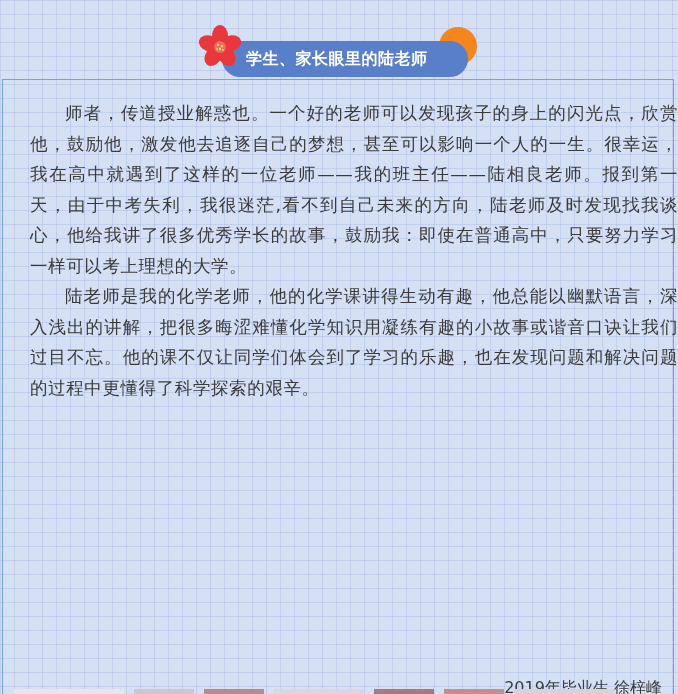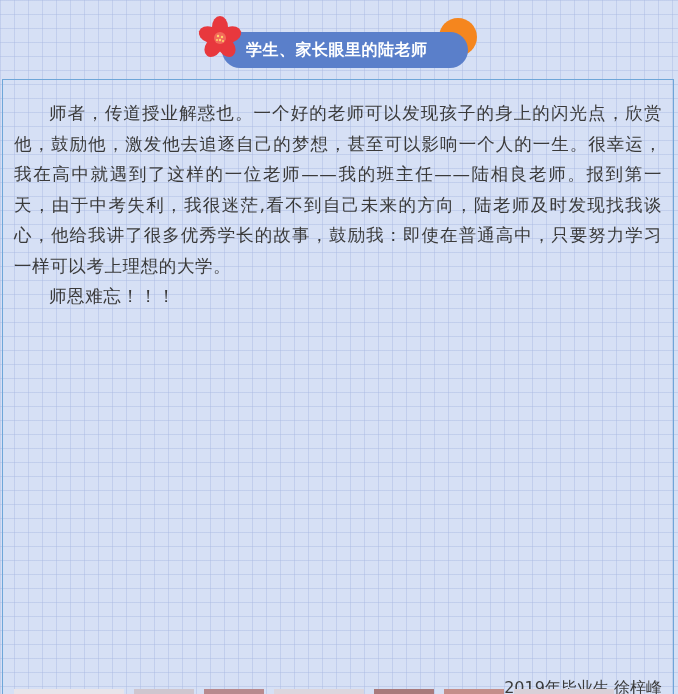--- a/index.html
+++ b/index.html
@@ -5,39 +5,39 @@
   html, body { margin: 0; padding: 0; }
   body {
     width: 678px; height: 694px; overflow: hidden; position: relative;
     background-color: #d6e0f5;
     background-image:
       linear-gradient(to right, rgba(170,185,225,0.45) 1px, transparent 1px),
       linear-gradient(to bottom, rgba(170,185,225,0.45) 1px, transparent 1px);
     background-size: 14px 14px;
     font-family: "DejaVu Sans", "Liberation Sans", sans-serif;
   }
-  .header { position: absolute; left: 0; top: 8px; width: 678px; height: 80px; }
+  .header { position: absolute; left: 0; top: 17px; width: 678px; height: 80px; }
   .title-pill {
     position: absolute; left: 222px; top: 24px; width: 246px; height: 36px;
     background: #5a7fca; border-radius: 18px;
     color: #ffffff; font-weight: bold; font-size: 16px;
     display: flex; align-items: center; padding-left: 24px; box-sizing: border-box;
     z-index: 2; letter-spacing: 0.5px;
   }
   .orange-circle {
     position: absolute; left: 439px; top: 10px; width: 38px; height: 38px;
     border-radius: 50%; background: #f5861e; z-index: 1;
   }
   .flower { position: absolute; left: 196px; top: 6px; width: 48px; height: 48px; z-index: 3; }
   .content-box {
     position: absolute; left: 2px; top: 79px; width: 672px; height: 620px;
     border: 1.5px solid #6ea6d8; box-sizing: border-box;
   }
   .text-area {
-    position: absolute; left: 14px; top: 98px; width: 648px;
+    position: absolute; left: 30px; top: 98px; width: 648px;
     color: #3a3a3a; font-size: 17.5px; line-height: 30.5px;
     text-align: justify; letter-spacing: 0.6px;
   }
   .para { margin: 0; text-indent: 2em; }
   .signature {
     position: absolute; right: 16px; top: 665px;
     color: #3a3a3a; font-size: 16px; margin-top: 13px;
   }
   .photo-strip {
     position: absolute; left: 14px; top: 689px; width: 650px; height: 5px;
@@ -69,21 +69,21 @@
       </g>
     </g>
   </svg>
   <div class="title-pill">学生、家长眼里的陆老师</div>
 </div>
 
 <div class="content-box"></div>
 
 <div class="text-area">
   <p class="para">师者，传道授业解惑也。一个好的老师可以发现孩子的身上的闪光点，欣赏他，鼓励他，激发他去追逐自己的梦想，甚至可以影响一个人的一生。很幸运，我在高中就遇到了这样的一位老师——我的班主任——陆相良老师。报到第一天，由于中考失利，我很迷茫,看不到自己未来的方向，陆老师及时发现找我谈心，他给我讲了很多优秀学长的故事，鼓励我：即使在普通高中，只要努力学习一样可以考上理想的大学。</p>
-  <p class="para">师恩难忘！！！</p>
+  <p class="para">陆老师是我的化学老师，他的化学课讲得生动有趣，他总能以幽默语言，深入浅出的讲解，把很多晦涩难懂化学知识用凝练有趣的小故事或谐音口诀让我们过目不忘。他的课不仅让同学们体会到了学习的乐趣，也在发现问题和解决问题的过程中更懂得了科学探索的艰辛。</p>
 </div>
 
 <div class="signature">2019年毕业生 徐梓峰</div>
 
 <div class="photo-strip">
   <div style="width:110px;background:#e8e4ea;"></div>
   <div style="width:60px;background:#cfc6cf;"></div>
   <div style="width:60px;background:#b88a8e;"></div>
   <div style="width:90px;background:#dcd6de;"></div>
   <div style="width:60px;background:#a87a7c;"></div>

